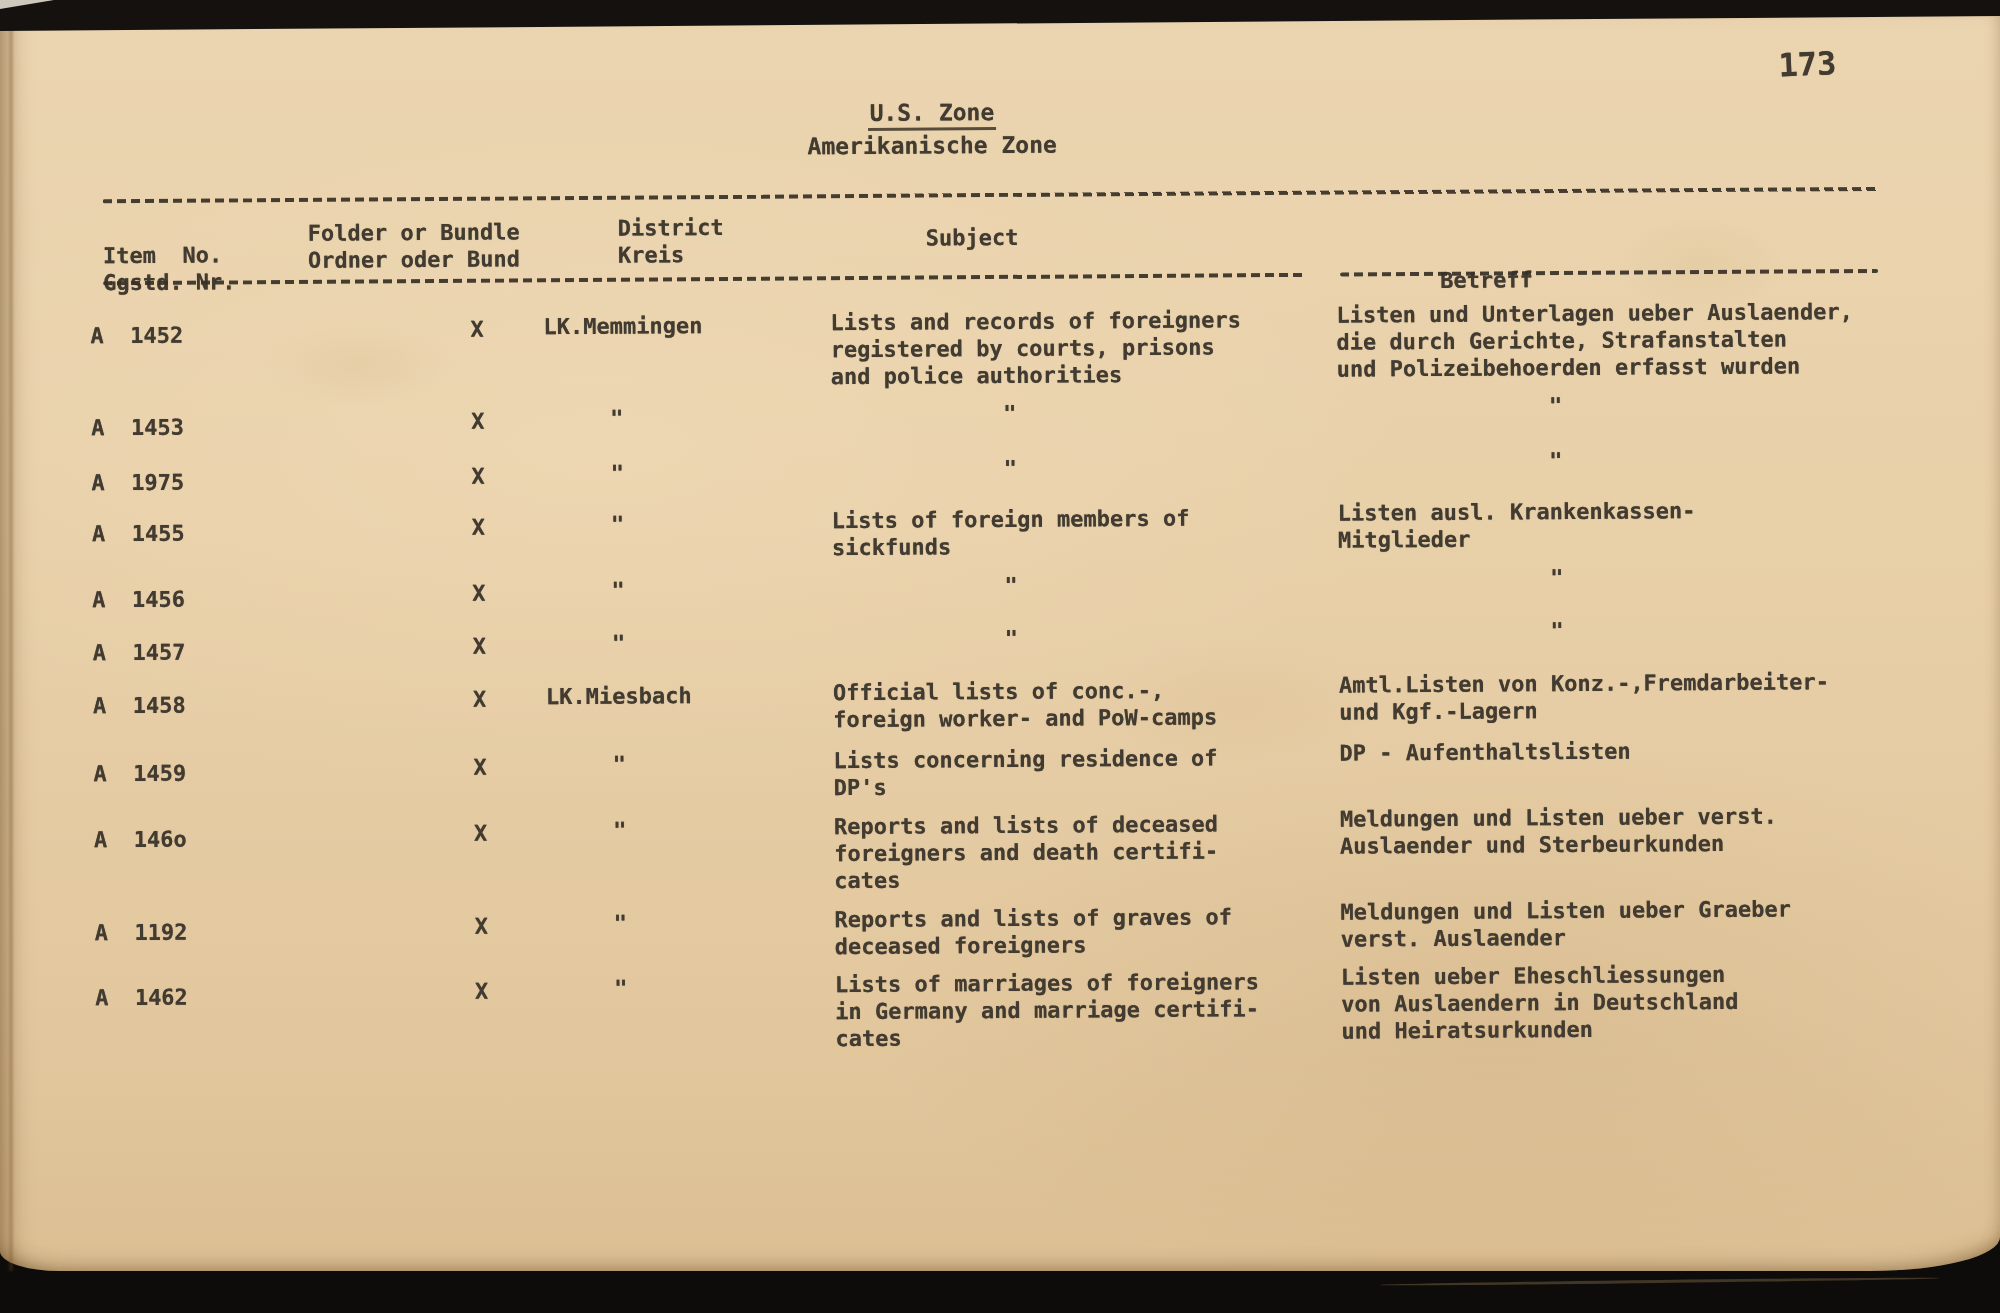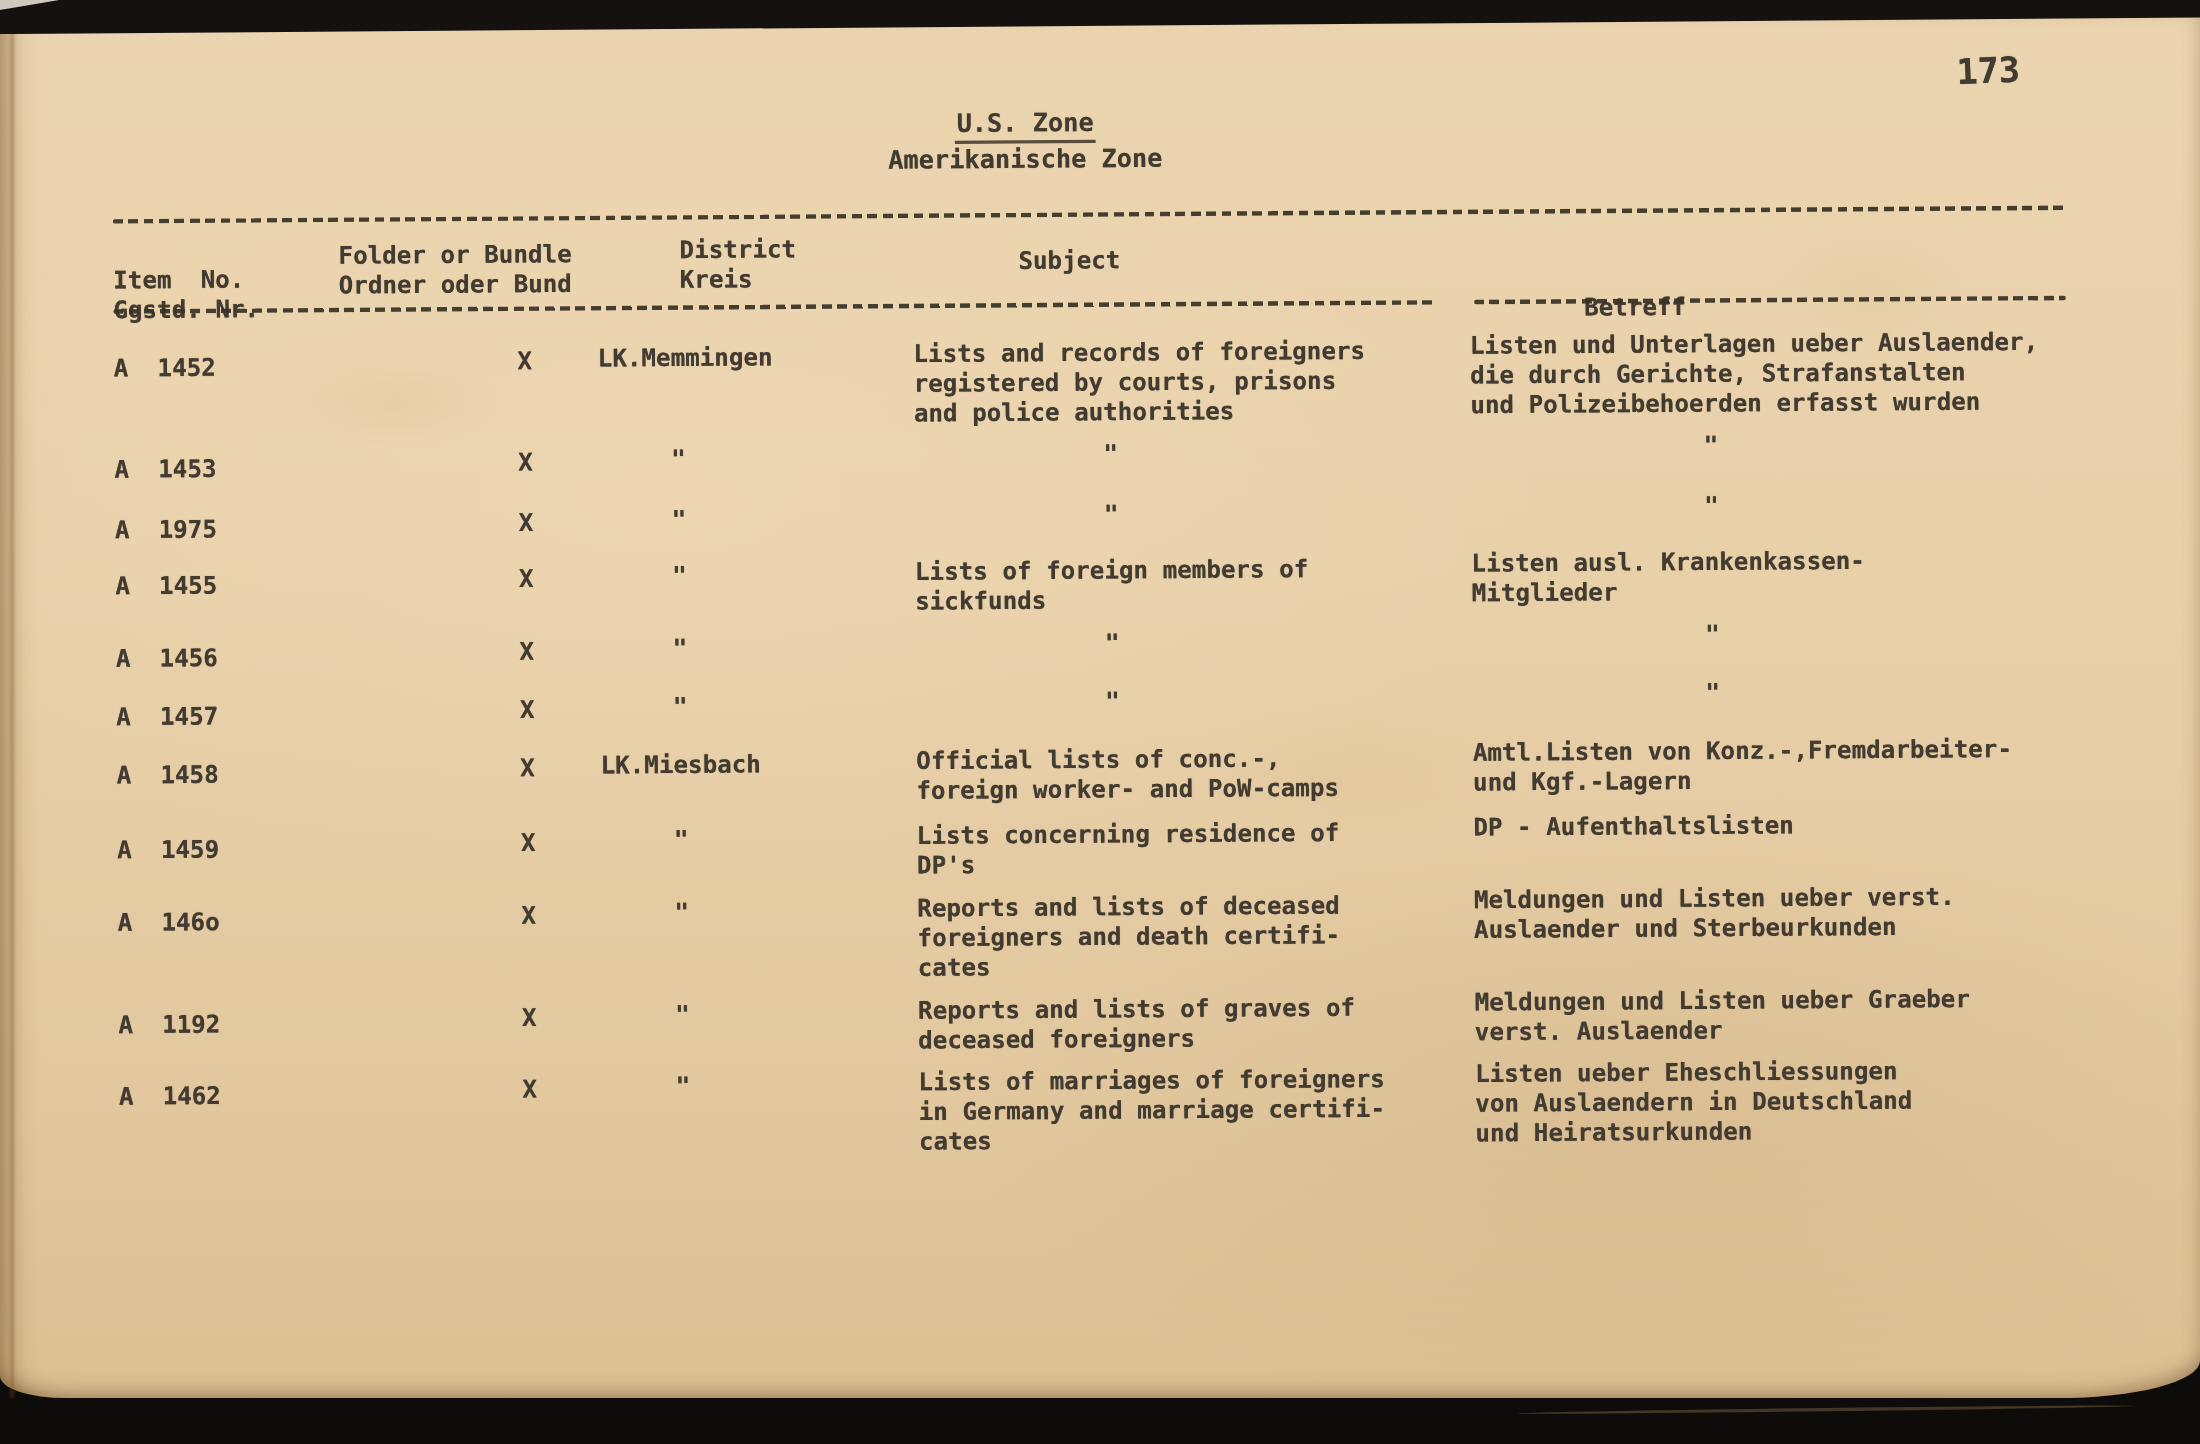--- a/index.html
+++ b/index.html
@@ -107,21 +107,21 @@
   .rule-1{left:105px;top:193px;width:1775px;}
   .rule-2a{left:105px;top:275px;width:1202px;}
   .rule-2b{left:1342px;top:275px;width:538px;}
   .hdr-item{left:105px;top:200px;margin-top:36px;}
   .hdr-folder{left:310px;top:215px;}
   .hdr-district{left:588px;top:212px;margin-left:32px;}
   .hdr-subject{left:928px;top:224px;text-align:right;}
   .hdr-betreff{left:1442px;top:222px;margin-top:48px;}
   
   .row{position:absolute;left:0;width:100%;height:0;}
-  .c-item    {left:105px; top:8px;}
+  .c-item    {left:92px; top:8px;}
   .c-folder  {left:472px; top:4px;}
   .c-district{left:545px; top:2px;}
   .c-subject {left:832px; top:0;}
   .c-betreff {left:1338px;top:-4px;}
 </style>
 </head>
 <body>
 
 <div class="page"></div>
 <div class="stack-line"></div>

